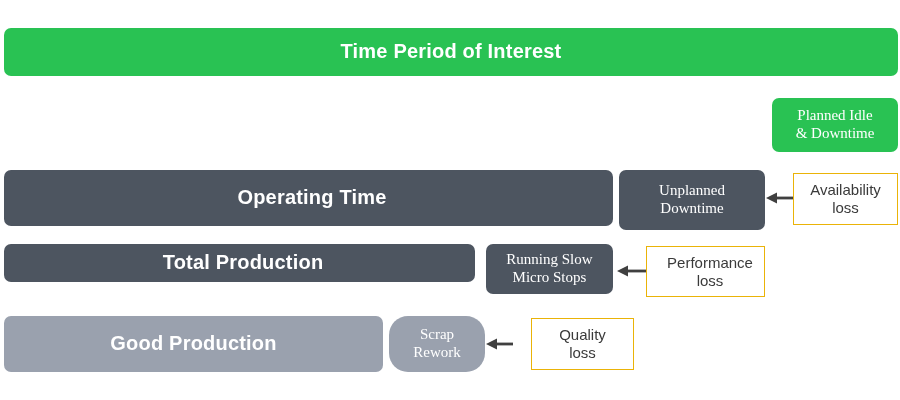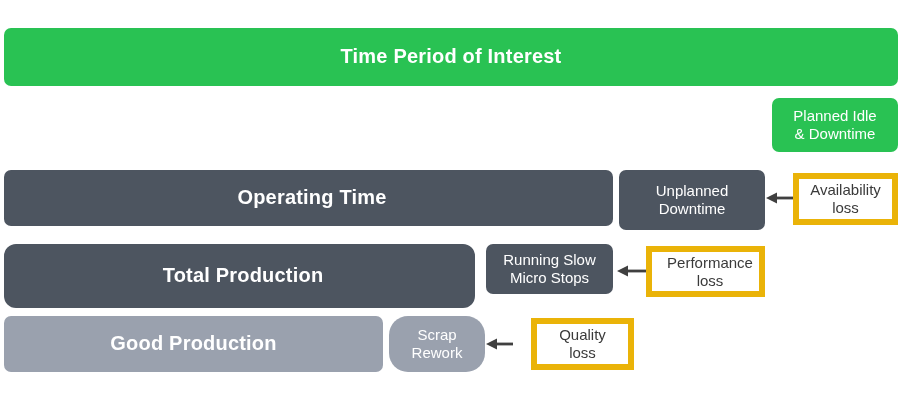--- a/index.html
+++ b/index.html
@@ -40,26 +40,27 @@
 
   .bar.primary {
     font-size: 20px;
     font-weight: bold;
     letter-spacing: 0.2px;
   }
   .bar.secondary {
     font-size: 15px;
     font-weight: normal;
     padding: 0 6px;
+    font-family: Liberation Serif, serif;
   }
 
   .lossbox {
     position: absolute;
     background: #ffffff;
-    border: 6px solid #eab308;
+    border: 1px solid #eab308;
     box-sizing: border-box;
     display: flex;
     align-items: center;
     justify-content: center;
     text-align: center;
     color: #3a3a3a;
     font-size: 15px;
     line-height: 1.2;
     white-space: pre-line;
   }
@@ -68,21 +69,21 @@
     position: absolute;
     height: 14px;
   }
   .arrow svg { display: block; }
 </style>
 </head>
 <body>
 
 <div id="diagram">
 
-  <div class="bar green primary" style="left:4px; top:28px; width:894px; height:58px;">
+  <div class="bar green primary" style="left:4px; top:28px; width:894px; height:48px;">
     <span>Time Period of Interest</span>
   </div>
 
   <div class="bar green secondary" style="left:772px; top:98px; width:126px; height:54px;">
     <span>Planned Idle
 &amp; Downtime</span>
   </div>
 
   <div class="bar slate primary" style="left:4px; top:170px; width:609px; height:56px;">
     <span>Operating Time</span>
@@ -95,21 +96,21 @@
     <svg width="28" height="14" viewBox="0 0 28 14">
       <path d="M0 7 L11 1.5 L11 12.5 Z" fill="#404040"></path>
       <rect x="10" y="5.6" width="18" height="2.8" fill="#404040"></rect>
     </svg>
   </div>
   <div class="lossbox" style="left:793px; top:173px; width:105px; height:52px;">
     <span>Availability
 loss</span>
   </div>
 
-  <div class="bar slate primary" style="left:4px; top:244px; width:471px; height:64px;border-radius:12px;">
+  <div class="bar slate primary" style="left:4px; top:244px; width:471px; height:38px;">
     <span>Total Production</span>
   </div>
   <div class="bar slate secondary" style="left:486px; top:244px; width:127px; height:50px;">
     <span>Running Slow
 Micro Stops</span>
   </div>
   <div class="arrow" style="left:617px; top:264px; width:29px;">
     <svg width="29" height="14" viewBox="0 0 29 14">
       <path d="M0 7 L11 1.5 L11 12.5 Z" fill="#404040"></path>
       <rect x="10" y="5.6" width="19" height="2.8" fill="#404040"></rect>

